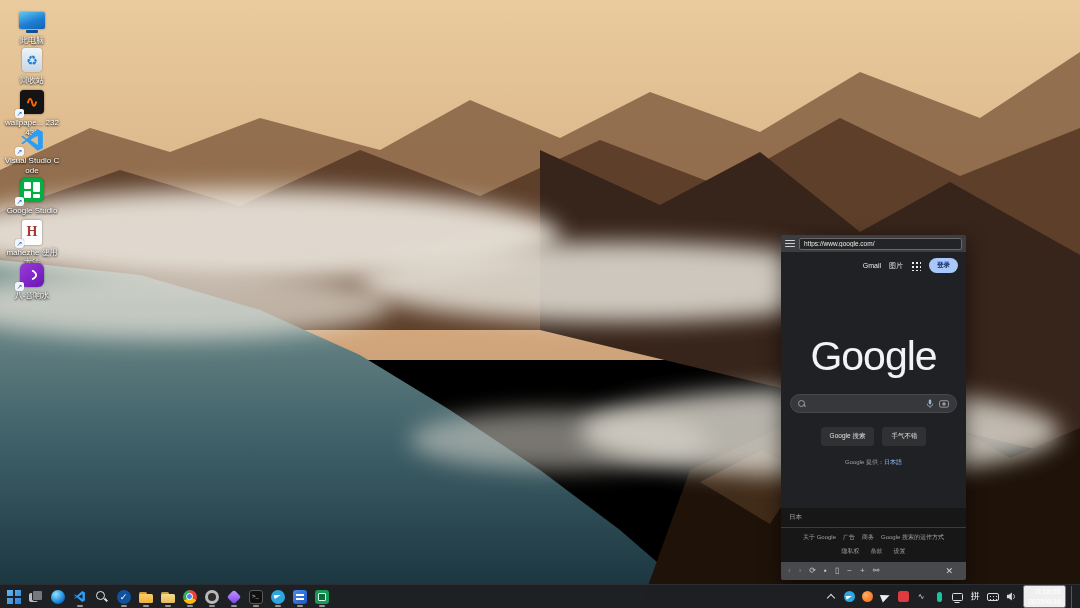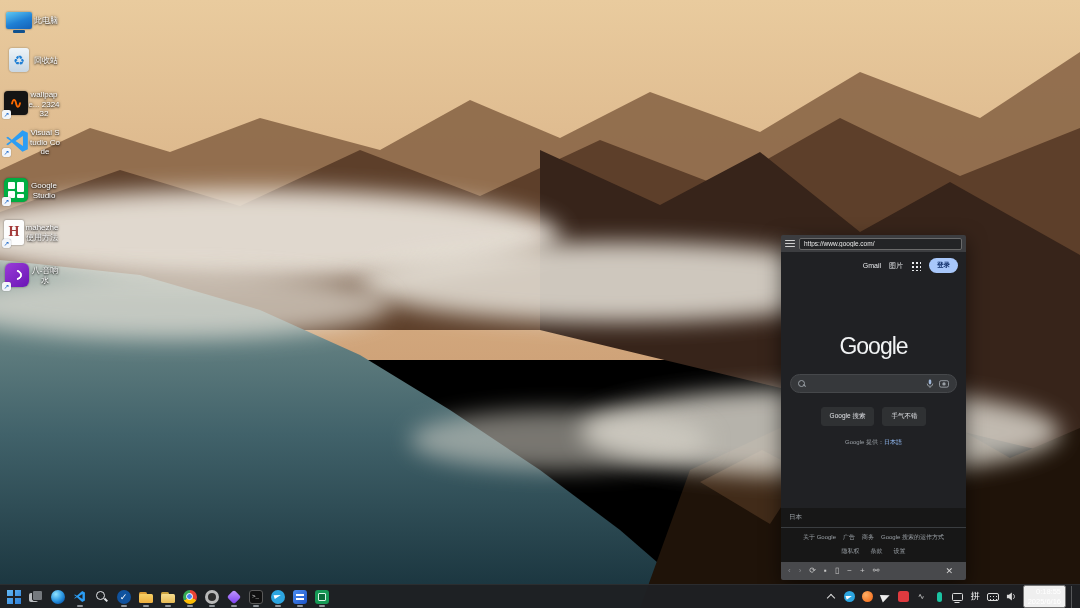--- a/index.html
+++ b/index.html
@@ -1,21 +1,21 @@
 <!DOCTYPE html>
 <html><head>
 <meta charset="utf-8">
 <style>
   html,body{margin:0;padding:0;background:#000;}
   *{box-sizing:border-box;font-family:"Liberation Sans",sans-serif;}
   #screen{position:relative;width:1080px;height:608px;overflow:hidden;}
   #wallpaper{position:absolute;inset:0;}
 
   
-  .dicon{position:absolute;left:4px;width:56px;display:flex;align-items:center;cursor:default;}
+  .dicon{position:absolute;left:4px;width:56px;display:flex;flex-direction:column;align-items:center;cursor:default;}
   .dicon .art{position:relative;width:30px;height:28px;display:flex;align-items:center;justify-content:center;}
   .dicon .lbl{margin-top:2px;font-size:8px;line-height:1.2;color:#fff;text-align:center;
               text-shadow:0 1px 2px rgba(0,0,0,.9),0 0 3px rgba(0,0,0,.7);word-break:break-all;}
   .sc{position:absolute;left:-2px;bottom:-2px;width:9px;height:9px;background:#f2f5f9;border-radius:2px;
       font-size:7px;line-height:9px;text-align:center;color:#1a66c9;box-shadow:0 0 1px rgba(0,0,0,.6);}
   
   .art-pc .scr{width:26px;height:17px;border-radius:2px;background:linear-gradient(160deg,#5ec8f2,#1f7fd4 55%,#1561b6);box-shadow:0 0 2px rgba(0,0,0,.5);}
   .art-pc .std{position:absolute;bottom:1px;left:50%;transform:translateX(-50%);width:12px;height:3px;background:#0f518f;border-radius:1px;}
   .art-bin .bin{width:20px;height:24px;background:linear-gradient(#eef4f8,#c8d6e2);border-radius:3px 3px 4px 4px;
                 display:flex;align-items:center;justify-content:center;color:#1f7fd4;font-size:13px;box-shadow:0 0 2px rgba(0,0,0,.4);}
@@ -35,21 +35,21 @@
   .burger{width:10px;height:8px;display:flex;flex-direction:column;justify-content:space-between;cursor:pointer;}
   .burger i{height:1.4px;background:#cfcfcf;border-radius:1px;}
   .urlbox{flex:1;height:12px;background:#232426;border:1px solid #6a6a6a;border-radius:2px;color:#e8e8e8;
           font-size:6.5px;padding:0 4px;outline:none;}
   .b-content{flex:1;background:#202124;position:relative;color:#e8eaed;}
   .g-nav{display:flex;align-items:center;justify-content:flex-end;gap:8px;padding:6px 8px 0 0;}
   .g-nav a{font-size:7px;color:#e8eaed;text-decoration:none;cursor:pointer;}
   .apps-grid{width:10px;height:10px;background-image:radial-gradient(#e8eaed 1px,transparent 1.3px);background-size:4px 4px;background-position:0 0;cursor:pointer;}
   .signin{background:#a8c7fa;color:#0b2a66;font-size:6.5px;font-weight:bold;border:none;border-radius:8px;
           padding:3px 8px;cursor:pointer;}
-  .g-logo{margin-top:60px;text-align:center;font-size:23px;font-weight:500;letter-spacing:-1px;color:#f1f3f4;}
+  .g-logo{margin-top:60px;text-align:center;font-size:41px;font-weight:500;letter-spacing:-1px;color:#f1f3f4;}
   .g-search{margin:14px 9px 0;height:19px;background:#36383b;border:1px solid #46484b;border-radius:10px;
             display:flex;align-items:center;padding:0 7px;gap:5px;cursor:text;}
   .g-search .grow{flex:1;}
   .mag{width:7px;height:7px;position:relative;}
   .mag::before{content:"";position:absolute;width:5px;height:5px;border:1.2px solid #9aa0a6;border-radius:50%;}
   .mag::after{content:"";position:absolute;left:5px;top:5px;width:3px;height:1.2px;background:#9aa0a6;transform:rotate(45deg);}
   .g-btns{margin-top:14px;display:flex;justify-content:center;gap:8px;}
   .g-btns button{background:#2f3133;border:1px solid #2f3133;color:#dfe1e5;font-size:6.5px;border-radius:3px;
                  padding:4px 8px;cursor:pointer;}
   .g-lang{margin-top:12px;text-align:center;font-size:6px;color:#9aa0a6;}

